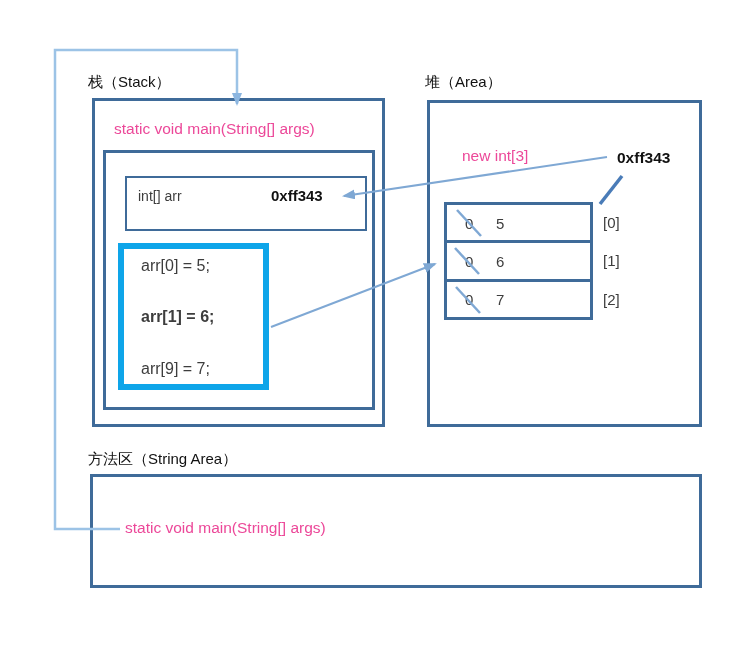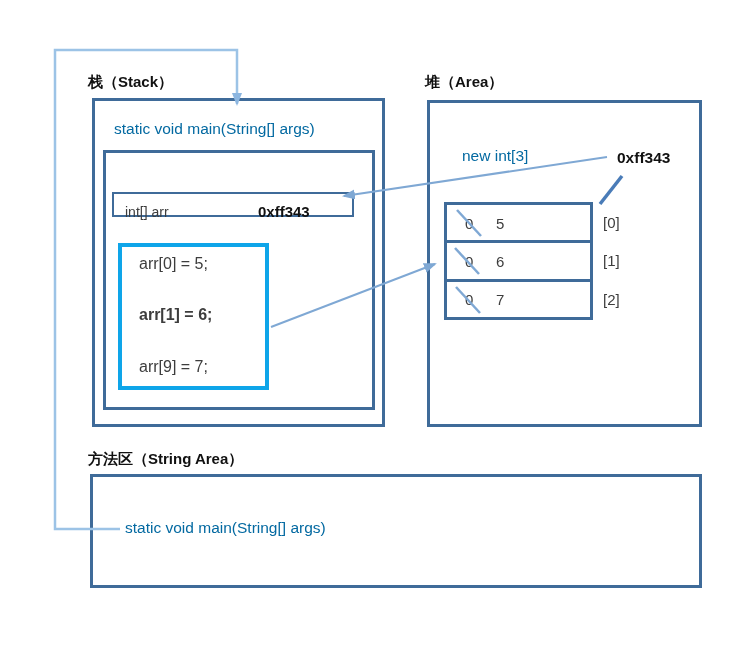--- a/index.html
+++ b/index.html
@@ -12,48 +12,48 @@
     overflow:hidden;
   }
   .box{
     position:absolute;
     border:3px solid #3f6b99;
     background:transparent;
     box-sizing:border-box;
   }
   .label{
     position:absolute;
-    font-weight:bold;
+    font-weight:normal;
     font-size:15px;
     color:#111111;
     white-space:nowrap;
   }
   .txt{
     position:absolute;
     font-size:15.5px;
-    color:#0369a1;
+    color:#ec4899;
     white-space:nowrap;
   }
   .bold-val{font-weight:bold;color:#111111;}
   
   .var-box{
     position:absolute;
     border:2px solid #3f6b99;
     box-sizing:border-box;
   }
   .var-box .var-name{
     position:absolute;left:11px;top:10px;font-size:14px;
   }
   .var-box .var-value{
     position:absolute;left:144px;top:9px;font-size:15px;font-weight:bold;color:#111111;
   }
   
   .code-box{
     position:absolute;
-    border:4px solid #0ea5e9;
+    border:6px solid #0ea5e9;
     box-sizing:border-box;
   }
   .code-line{
     position:absolute;left:17px;font-size:16px;white-space:nowrap;color:#3d3d3d;
   }
   
   .array-box{
     position:absolute;
     border:3px solid #3f6b99;
     box-sizing:border-box;
@@ -82,21 +82,21 @@
 </head>
 <body>
 
 <div class="canvas">
 
   <div class="label" style="left:88px;top:73px;">栈（Stack）</div>
   <div class="box" style="left:92px;top:98px;width:293px;height:329px;"></div>
   <div class="txt" style="left:114px;top:120px;">static void main(String[] args)</div>
   <div class="box" style="left:103px;top:150px;width:272px;height:260px;"></div>
 
-  <div class="var-box" style="left:112px;top:176px;width:242px;height:25px;margin-top:16px;">
+  <div class="var-box" style="left:125px;top:176px;width:242px;height:55px;">
     <span class="var-name">int[] arr</span>
     <span class="var-value">0xff343</span>
   </div>
 
   <div class="code-box" style="left:118px;top:243px;width:151px;height:147px;">
     <div class="code-line" style="top:8px;">arr[0] = 5;</div>
     <div class="code-line" style="top:59px;font-weight:bold;">arr[1] = 6;</div>
     <div class="code-line" style="top:111px;">arr[9] = 7;</div>
   </div>
 

